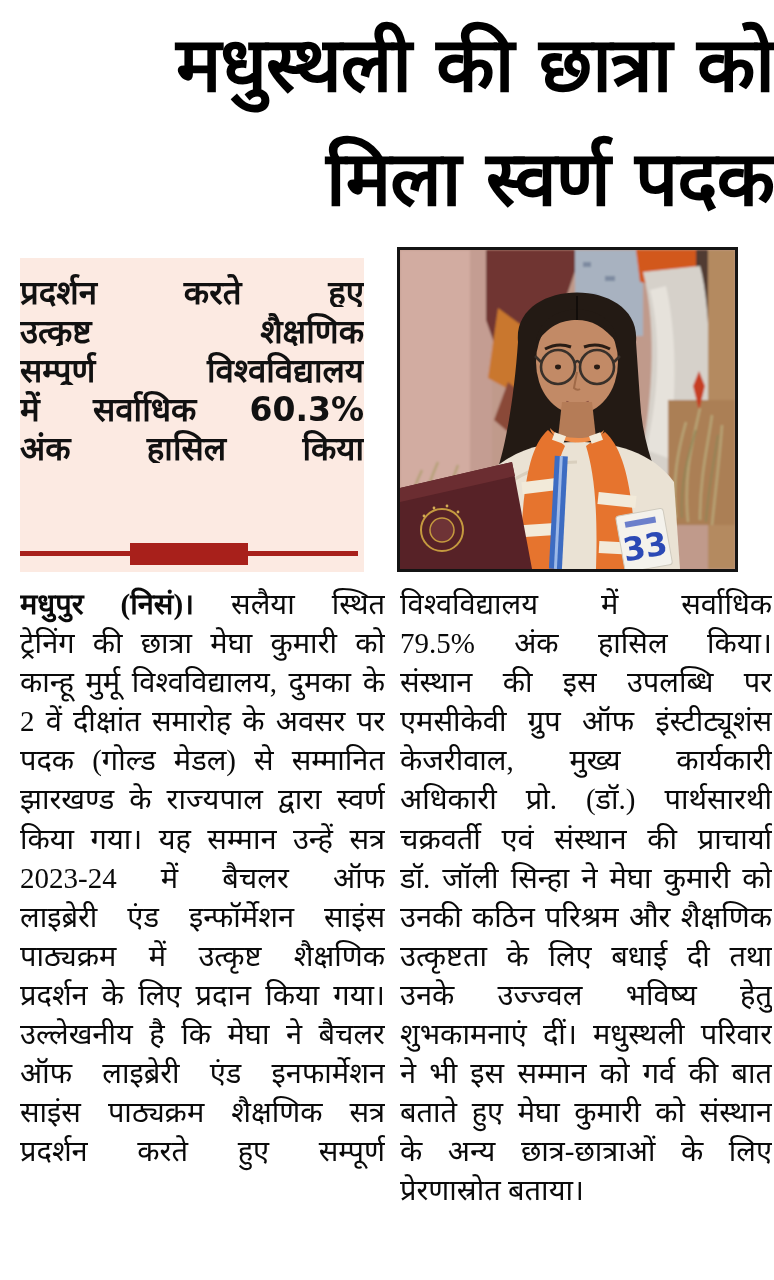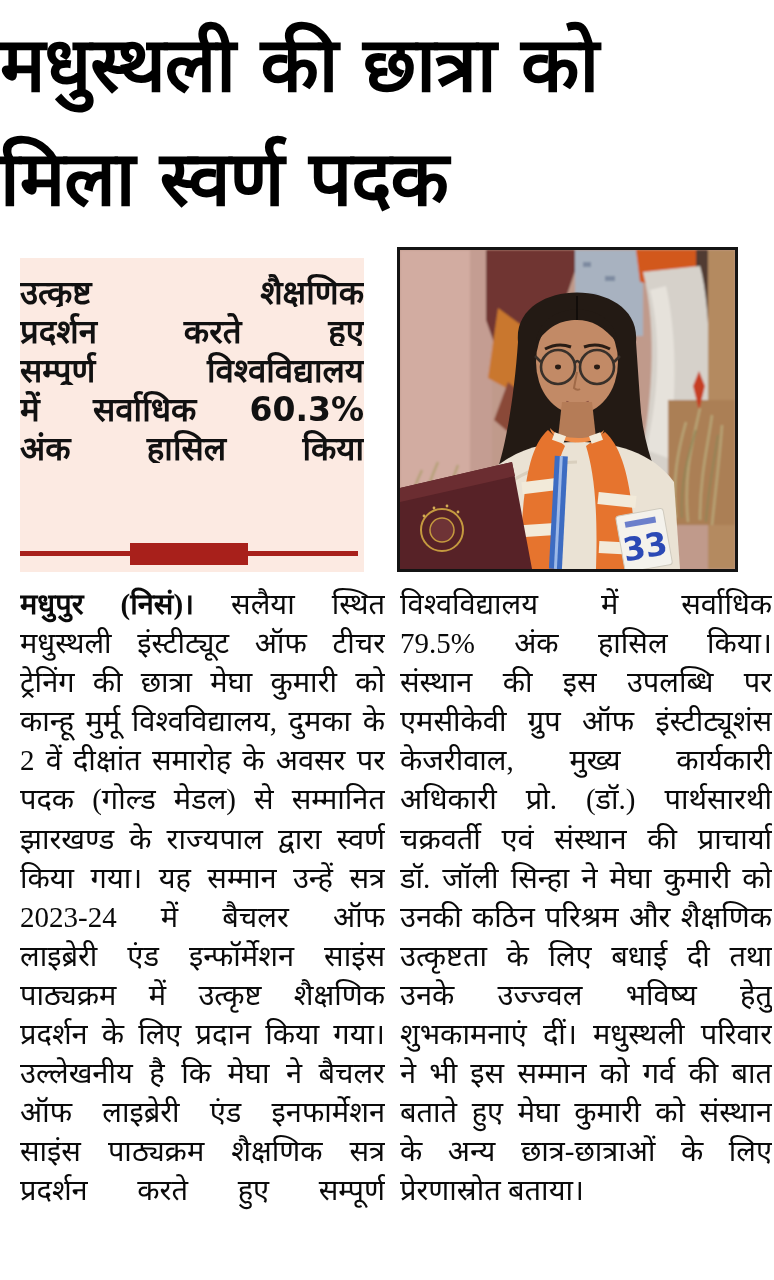--- a/index.html
+++ b/index.html
@@ -2,21 +2,21 @@
 <html><head>
 <meta charset="utf-8">
 <style>
   html,body{margin:0;padding:0;background:#ffffff;}
   .page{
     position:relative;width:774px;height:1280px;background:#ffffff;
     overflow:hidden;font-family:"Liberation Serif", serif;color:#0a0a0a;
   }
   
   .headline{
-    position:absolute;top:8px;left:0;width:774px;text-align:left;
+    position:absolute;top:8px;left:0;width:774px;text-align:right;
     font-family:"DejaVu Sans", sans-serif;font-weight:800;color:#000;
     font-size:76px;line-height:114px;letter-spacing:-1px;
   }
   
   .highlight-box{
     position:absolute;left:20px;top:258px;width:344px;height:314px;
     background:#fceae2;box-sizing:border-box;
   }
   .highlight-lines{
     padding-top:10px;text-align:center;
@@ -54,22 +54,22 @@
 
 <div class="page">
 
   <div class="headline">
     <div>मधुस्थली की छात्रा को</div>
     <div>मिला स्वर्ण पदक</div>
   </div>
 
   <div class="highlight-box">
     <div class="highlight-lines">
+        <div class="tline">प्रदर्शन करते हुए</div>
         <div class="tline">उत्कृष्ट शैक्षणिक</div>
-        <div class="tline">प्रदर्शन करते हुए</div>
         <div class="tline">सम्पूर्ण विश्वविद्यालय</div>
         <div class="tline">में सर्वाधिक 60.3%</div>
         <div class="tline">अंक हासिल किया</div>
       </div>
     <div class="box-divider">
       <div class="thick"></div>
     </div>
   </div>
 
   <div class="photo-frame">
@@ -180,21 +180,20 @@
           <text x="244" y="308" font-family="DejaVu Sans, sans-serif" font-size="32" font-weight="bold" fill="#2b49b5" text-anchor="middle">33</text>
         </g>
       </g>
     </svg>
   </div>
 
   <div class="article">
     <div class="col col-left">
       <div class="tline lead"><b>मधुपुर (निसं)।</b> <span>सलैया स्थित</span></div>
       <div>
-          <div class="tline">मधुस्थली इंस्टीट्यूट ऑफ टीचर</div>
           <div class="tline">ट्रेनिंग की छात्रा मेघा कुमारी को सिदो</div>
           <div class="tline">कान्हू मुर्मू विश्वविद्यालय, दुमका के</div>
           <div class="tline">2 वें दीक्षांत समारोह के अवसर पर</div>
           <div class="tline">पदक (गोल्ड मेडल) से सम्मानित</div>
           <div class="tline">झारखण्ड के राज्यपाल द्वारा स्वर्ण</div>
           <div class="tline">किया गया। यह सम्मान उन्हें सत्र</div>
           <div class="tline">2023-24 में बैचलर ऑफ</div>
           <div class="tline">लाइब्रेरी एंड इन्फॉर्मेशन साइंस</div>
           <div class="tline">पाठ्यक्रम में उत्कृष्ट शैक्षणिक</div>
           <div class="tline">प्रदर्शन के लिए प्रदान किया गया।</div>

